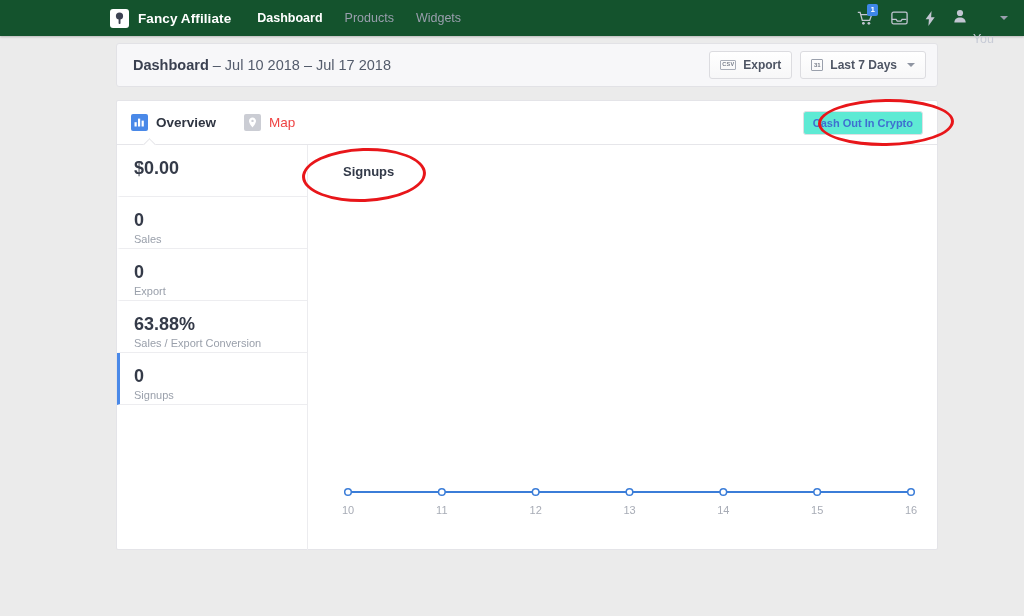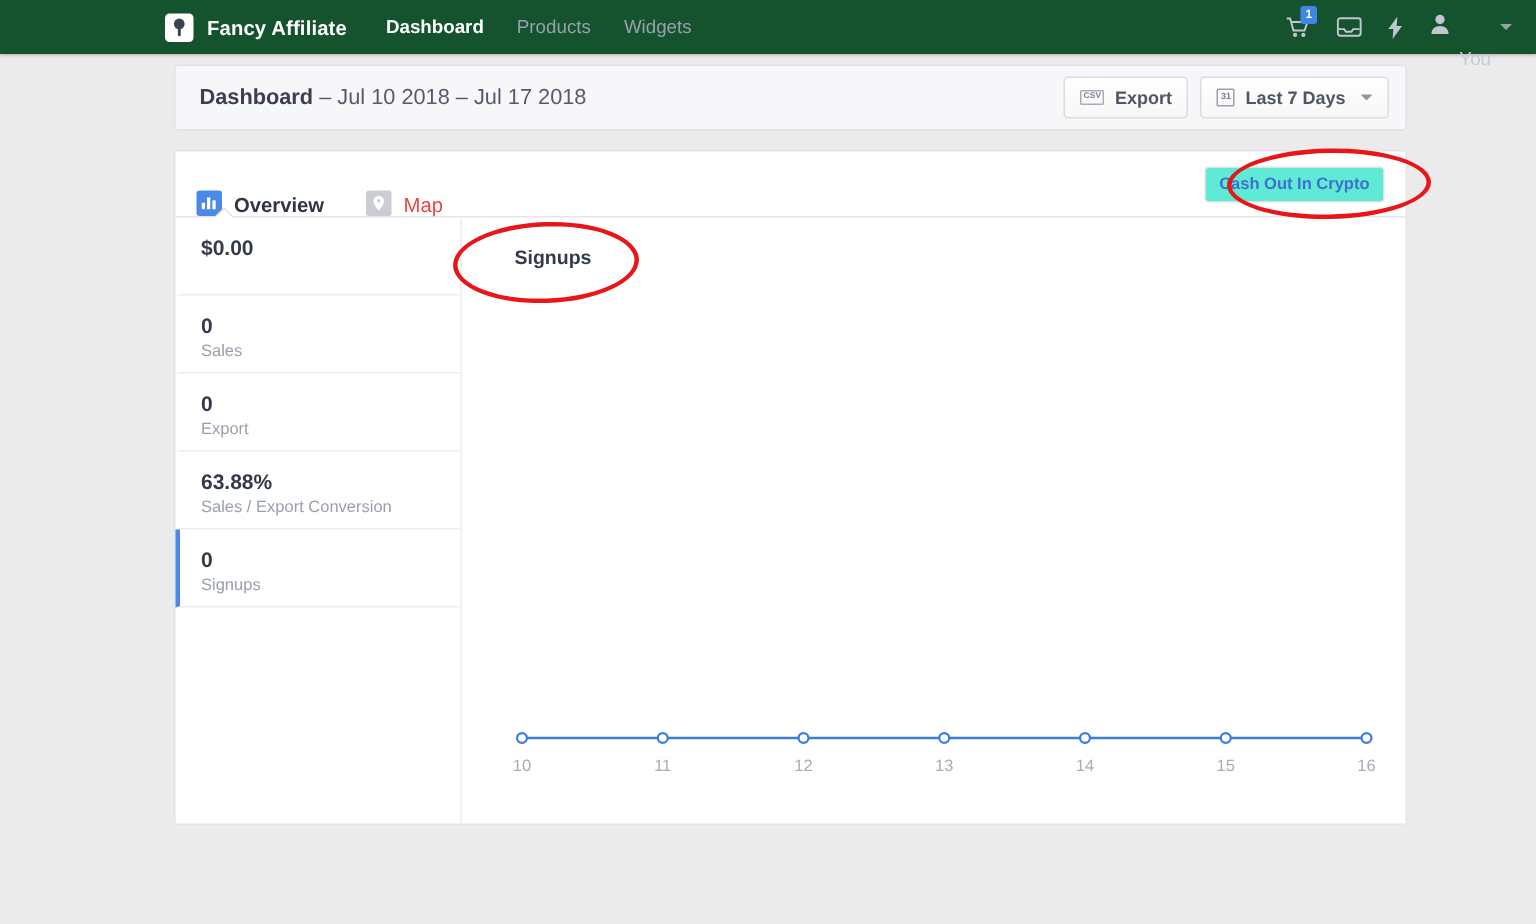--- a/index.html
+++ b/index.html
@@ -133,21 +133,21 @@
   }
 
   .tabbar {
     height: 44px;
     border-bottom: 1px solid #e6e6ea;
     display: flex; align-items: center;
     padding: 0 14px 0 14px;
     position: relative;
   }
   .tab {
-    display: flex; align-items: flex-end; gap: 8px;
+    display: flex; align-items: center; gap: 8px;
     font-size: 13.5px;
     cursor: pointer;
     margin-right: 28px;
     position: relative;
     height: 100%;
   }
   .tab-label { color: #ef4444; }
   .tab.active .tab-label { color: #2f3542; font-weight: bold; }
   .tab-icon {
     width: 17px; height: 17px;
@@ -190,21 +190,21 @@
   }
   .metric {
     border-bottom: 1px solid #ededf0;
     padding: 11px 0 11px 14px;
     border-left: 3px solid transparent;
     cursor: pointer;
     height: 52px;
   }
   .metric.active { border-left-color: #4a89e8; }
   .metric-value {
-    font-size: 14px;
+    font-size: 18px;
     font-weight: bold;
     color: #343a48;
     line-height: 1.35;
   }
   .metric-label {
     font-size: 11px;
     color: #9aa0ab;
     line-height: 1.4;
     white-space: nowrap;
   }

